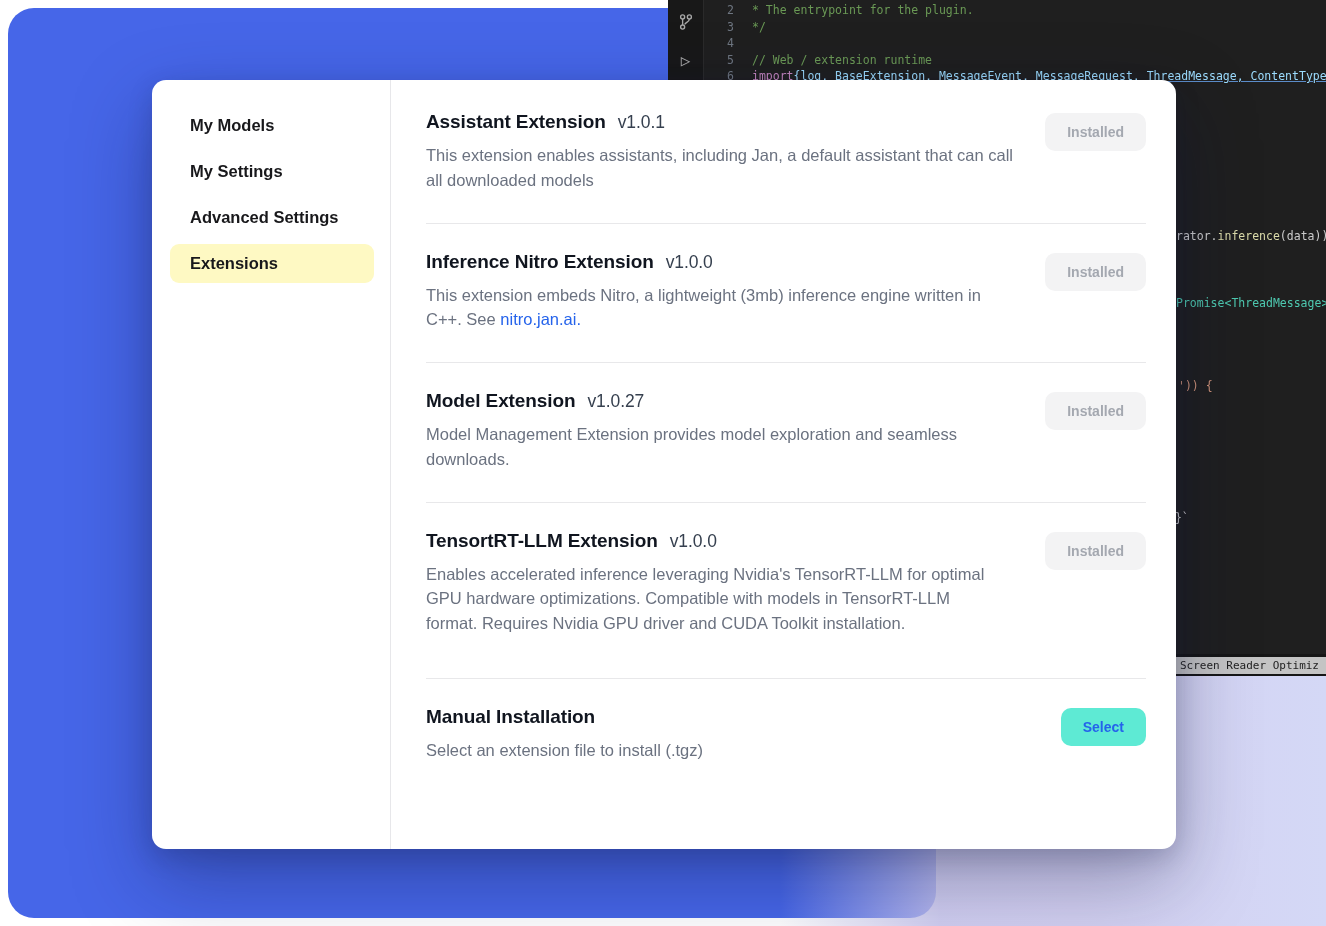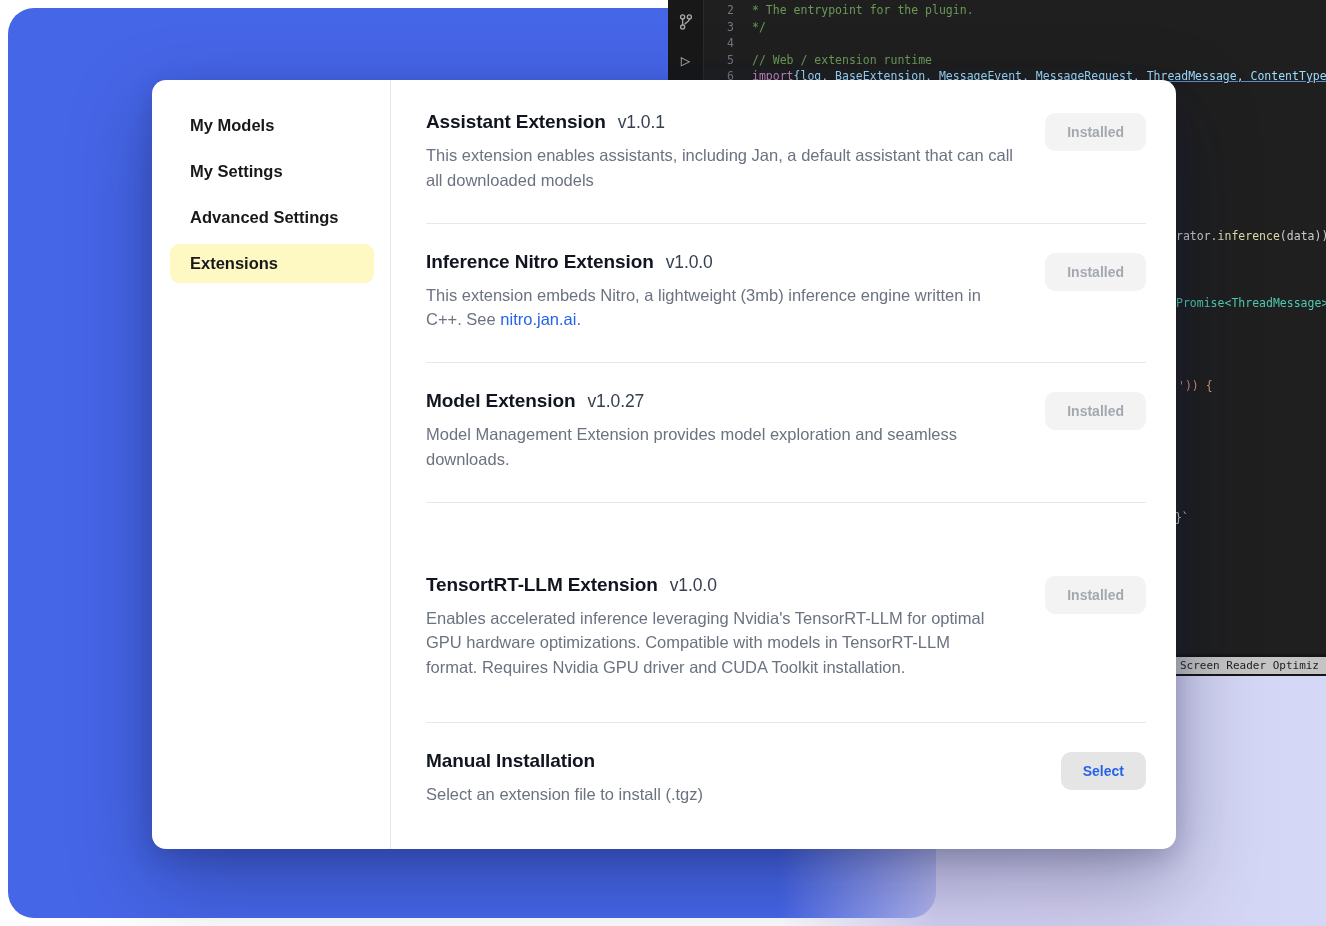--- a/index.html
+++ b/index.html
@@ -105,21 +105,21 @@
   .modal-content {
     position:absolute; left:240px; top:0; right:0; bottom:0;
     padding:4px 30px 0 34px;
     overflow:hidden;
   }
   .ext-row {
     display:flex; justify-content:space-between; align-items:flex-start;
     padding:27px 0 30px;
     border-bottom:1px solid #e8e8ea;
   }
-  .ext-row.tall { padding-bottom:42px;margin-top:44px; }
+  .ext-row.tall { padding-bottom:42px; }
   .ext-row.last { border-bottom:none; }
   .ext-info { max-width:592px; }
   .ext-title {
     margin:0; font-size:19px; font-weight:700; color:#10151f;
     letter-spacing:-0.1px;
   }
   .ext-version { font-weight:400; font-size:17.5px; color:#36404f; margin-left:12px; }
   .ext-desc {
     margin:10px 0 0;
     font-size:16.5px; line-height:1.5; color:#6b7280;
@@ -128,21 +128,21 @@
   .btn {
     flex:0 0 auto;
     border:none; border-radius:10px;
     font-family:"Liberation Sans", sans-serif;
     font-size:14px; font-weight:600;
     padding:11px 22px;
     margin-top:2px;
     cursor:default;
   }
   .btn-installed { background:#f3f3f4; color:#a4a8b0; }
-  .btn-select { background:#e5e5e5; color:#2563eb; cursor:pointer; }
+  .btn-select { background:#5eead4; color:#2563eb; cursor:pointer; }
 </style>
 </head>
 <body>
 
 <div class="blue-panel"></div>
 
 <div class="editor">
   <div class="activity-bar">
     <span class="act-icon">
       <svg width="18" height="18" viewBox="0 0 16 16" fill="none" stroke="#a8a8a8" stroke-width="1.2">

